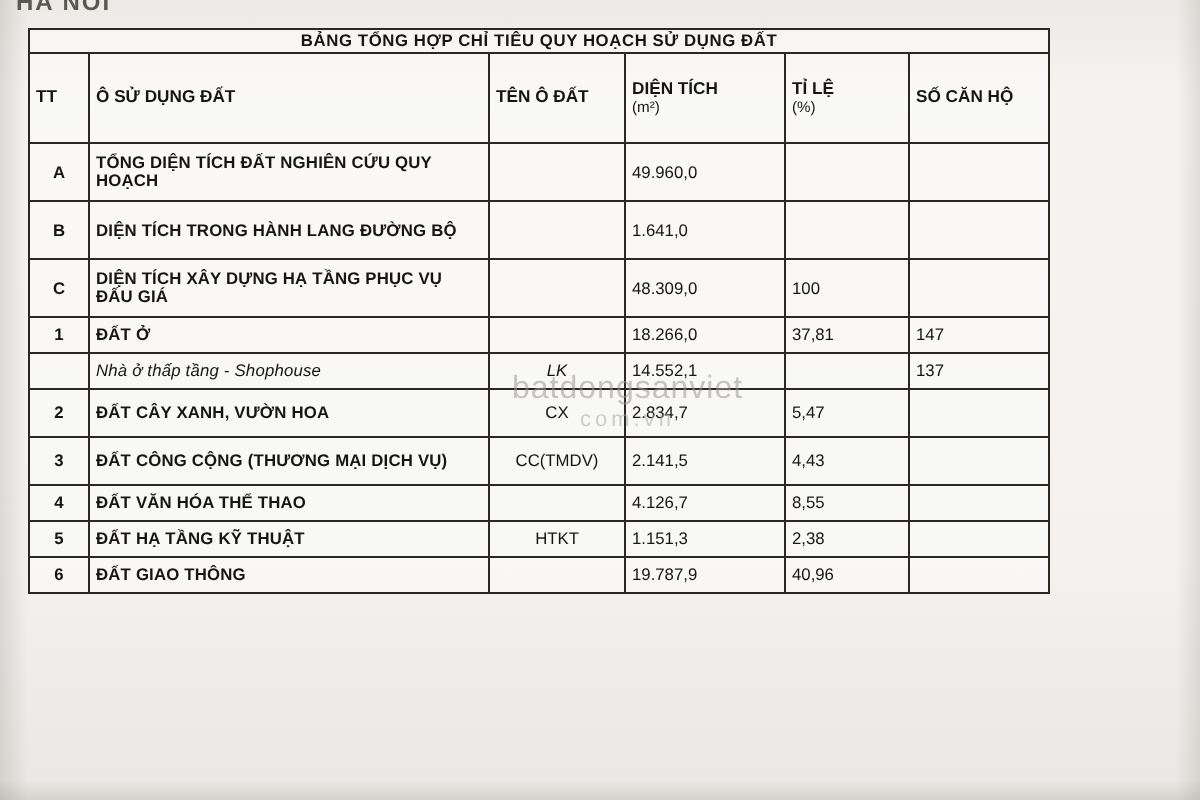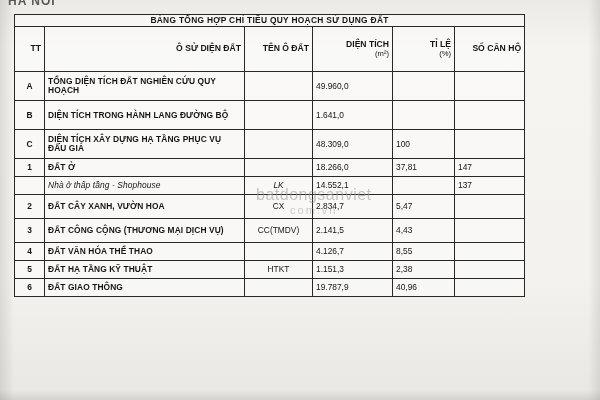--- a/index.html
+++ b/index.html
@@ -41,21 +41,21 @@
   }
   .title-cell{
     text-align:center;
     font-size:12.2px;
     font-weight:bold;
     letter-spacing:.3px;
     padding:7px 0 7px 0;
     border:1px solid #2b2824;
   }
   .hdr td{
-    text-align:right;
+    text-align:left;
     font-weight:bold;
     font-size:8.6px;
     height:42px;
     line-height:1.15;
   }
   .hdr .sub{font-weight:normal;font-size:7.6px;display:block;}
   .c-tt{width:30px;text-align:center;}
   .c-name{width:200px;}
   .c-code{width:68px;text-align:center;}
   .c-area{width:80px;text-align:center;}
@@ -113,21 +113,21 @@
         <col class="c-area">
         <col class="c-pct">
         <col class="c-unit">
     </colgroup>
     <tbody>
       <tr>
         <td class="title-cell" colspan="6">BẢNG TỔNG HỢP CHỈ TIÊU QUY HOẠCH SỬ DỤNG ĐẤT</td>
       </tr>
       <tr class="hdr">
         <td>TT</td>
-        <td>Ô SỬ DIỆN ĐẤT</td>
+        <td>Ô SỬ DỤNG ĐẤT</td>
         <td>TÊN Ô ĐẤT</td>
         <td>
           <span>DIỆN TÍCH</span>
           <span class="sub">(m²)</span>
         </td>
         <td>
           <span>TỈ LỆ</span>
           <span class="sub">(%)</span>
         </td>
         <td>SỐ CĂN HỘ</td>

